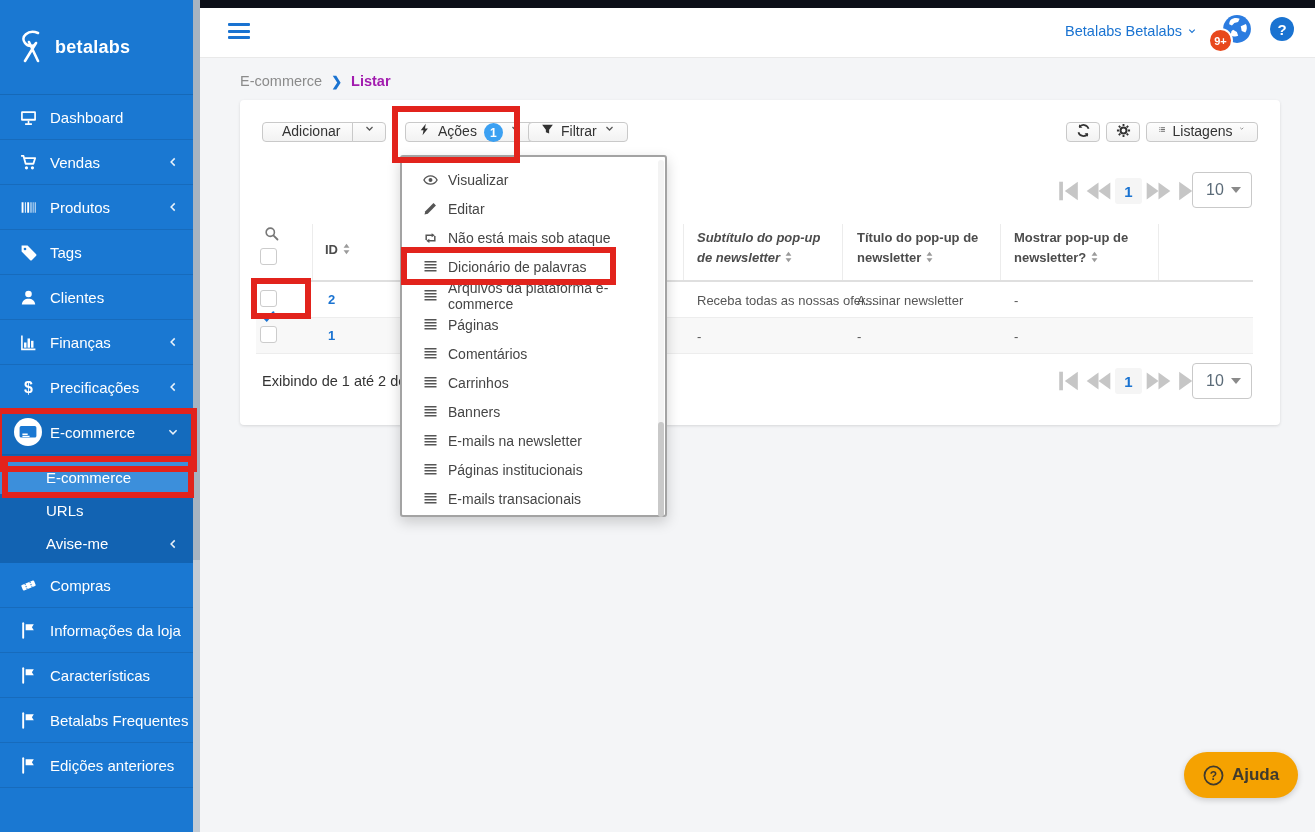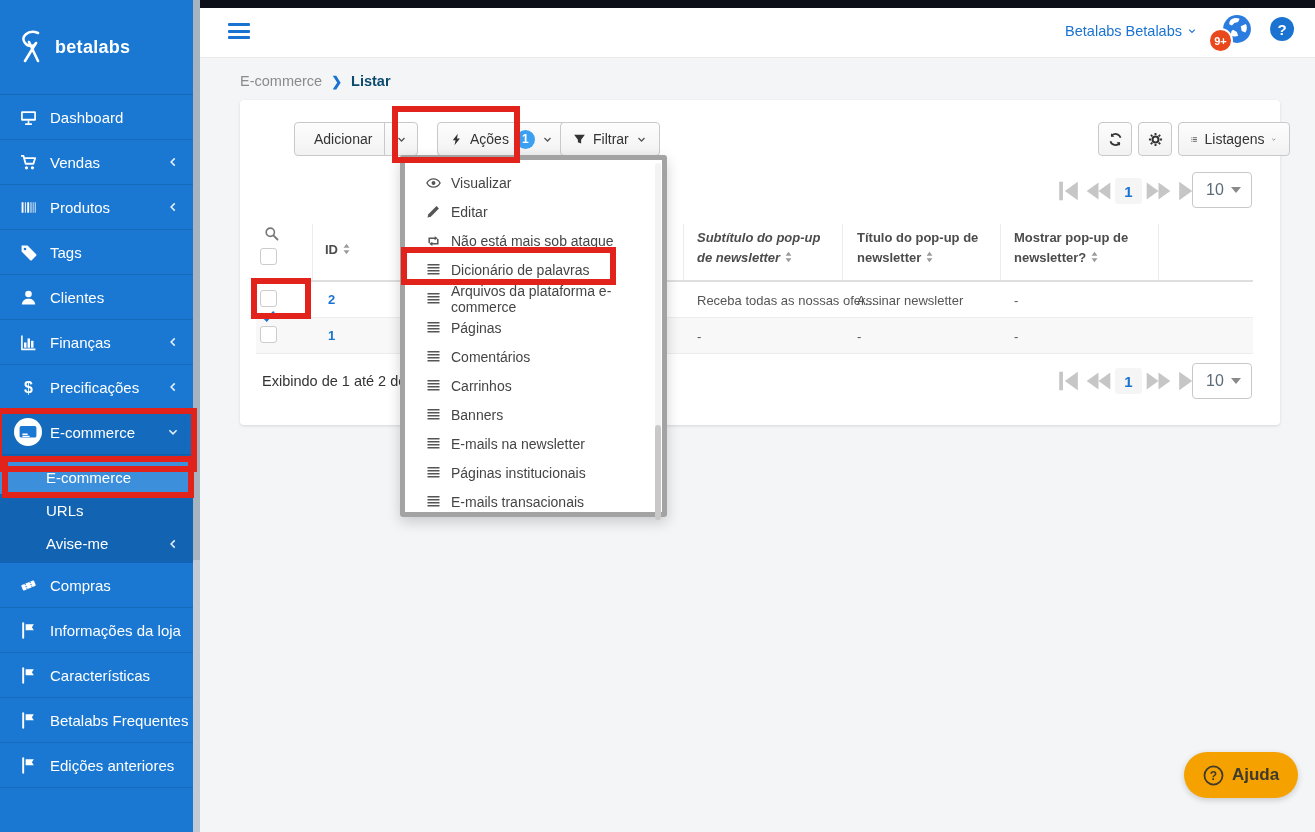--- a/index.html
+++ b/index.html
@@ -42,28 +42,28 @@
   .notif-badge{position:absolute;left:-14px;top:14px;width:25px;height:25px;border-radius:50%;
                background:#e8481c;border:2px solid #fff;color:#fff;font-size:11px;font-weight:bold;
                display:flex;align-items:center;justify-content:center;box-sizing:border-box;}
   .help-top{position:absolute;right:21px;top:9px;width:24px;height:24px;border-radius:50%;background:#1a73d1;
             color:#fff;font-weight:bold;font-size:15px;display:flex;align-items:center;justify-content:center;cursor:pointer;}
 
   
   .breadcrumb{position:absolute;left:240px;top:73px;display:flex;align-items:center;gap:9px;font-size:14.5px;}
   .bc-section{color:#8b8b8b;cursor:pointer;}
   .bc-chev{color:#1a73d1;font-weight:bold;font-size:13px;}
-  .bc-page{color:#0c4a6e;font-weight:bold;}
+  .bc-page{color:#a21caf;font-weight:bold;}
 
   
   .card{position:absolute;left:240px;top:100px;width:1040px;height:325px;background:#fff;border-radius:4px;
         box-shadow:0 1px 3px rgba(0,0,0,.12);z-index:6;}
-  .btn{position:absolute;height:34px;box-sizing:border-box;display:flex;align-items:center;gap:7px;
+  .btn{position:absolute;height:20px;box-sizing:border-box;display:flex;align-items:flex-start;gap:7px;
        padding:0 12px;background:linear-gradient(#fdfdfd,#f2f2f2);border:1px solid #c9c9c9;border-radius:4px;
-       font-size:14px;color:#333;cursor:pointer;white-space:nowrap;margin-left:32px;}
+       font-size:14px;color:#333;cursor:pointer;white-space:nowrap;}
   .btn .i14{width:13px;height:13px;color:#333;}
   .btn .i10{width:11px;height:11px;color:#555;}
   .btn-add{left:22px;top:22px;width:91px;border-radius:4px 0 0 4px;}
   .btn-add-caret{left:112px;top:22px;width:34px;justify-content:center;border-radius:0 4px 4px 0;padding:0;}
   .btn-acoes{left:165px;top:22px;}
   .badge-count{background:#3ba0f2;color:#fff;border-radius:50%;width:19px;height:19px;font-size:12px;
                font-weight:bold;display:flex;align-items:center;justify-content:center;}
   .btn-filter{left:288px;top:22px;}
   .btn-sq{width:34px;justify-content:center;padding:0;}
   .btn-refresh{left:826px;top:22px;}
@@ -88,21 +88,21 @@
       box-sizing:border-box;cursor:pointer;}
   .cb [data-icon]{width:13px;height:13px;margin:1px;}
   .hline{position:absolute;left:16px;width:997px;height:1px;background:#ededed;}
   .stripe{position:absolute;left:16px;top:218px;width:997px;height:35px;background:#f8f8f8;}
   .cell{position:absolute;font-size:13px;color:#555;}
   .cell-id{color:#1a73d1;font-weight:bold;cursor:pointer;}
   .status{position:absolute;left:22px;top:273px;font-size:14.5px;color:#333;}
 
   
   .menu{position:absolute;left:400px;top:155px;width:267px;height:362px;background:#fff;
-        border:5px solid #a3a3a3;border-radius:3px;box-shadow:0 5px 14px rgba(0,0,0,.18);
+        border:2px solid #a3a3a3;border-radius:3px;box-shadow:0 5px 14px rgba(0,0,0,.18);
         z-index:20;padding-top:8px;box-sizing:border-box;}
   .mi{height:29px;display:flex;align-items:center;padding-left:21px;gap:10px;font-size:14px;color:#454545;cursor:pointer;}
   .mi-ic{width:15px;height:15px;color:#555;flex:0 0 15px;}
   .menu-track{position:absolute;right:1px;top:3px;width:6px;height:354px;background:#f3f3f3;border-radius:3px;}
   .menu-thumb{position:absolute;right:1px;top:265px;width:6px;height:95px;background:#c9c9c9;border-radius:3px;}
 
   
   .redbox{position:absolute;border:6px solid #e2231c;box-sizing:border-box;z-index:30;pointer-events:none;}
   .rb-acoes{left:392px;top:106px;width:128px;height:57px;}
   .rb-dict{left:401px;top:247px;width:215px;height:38px;}

